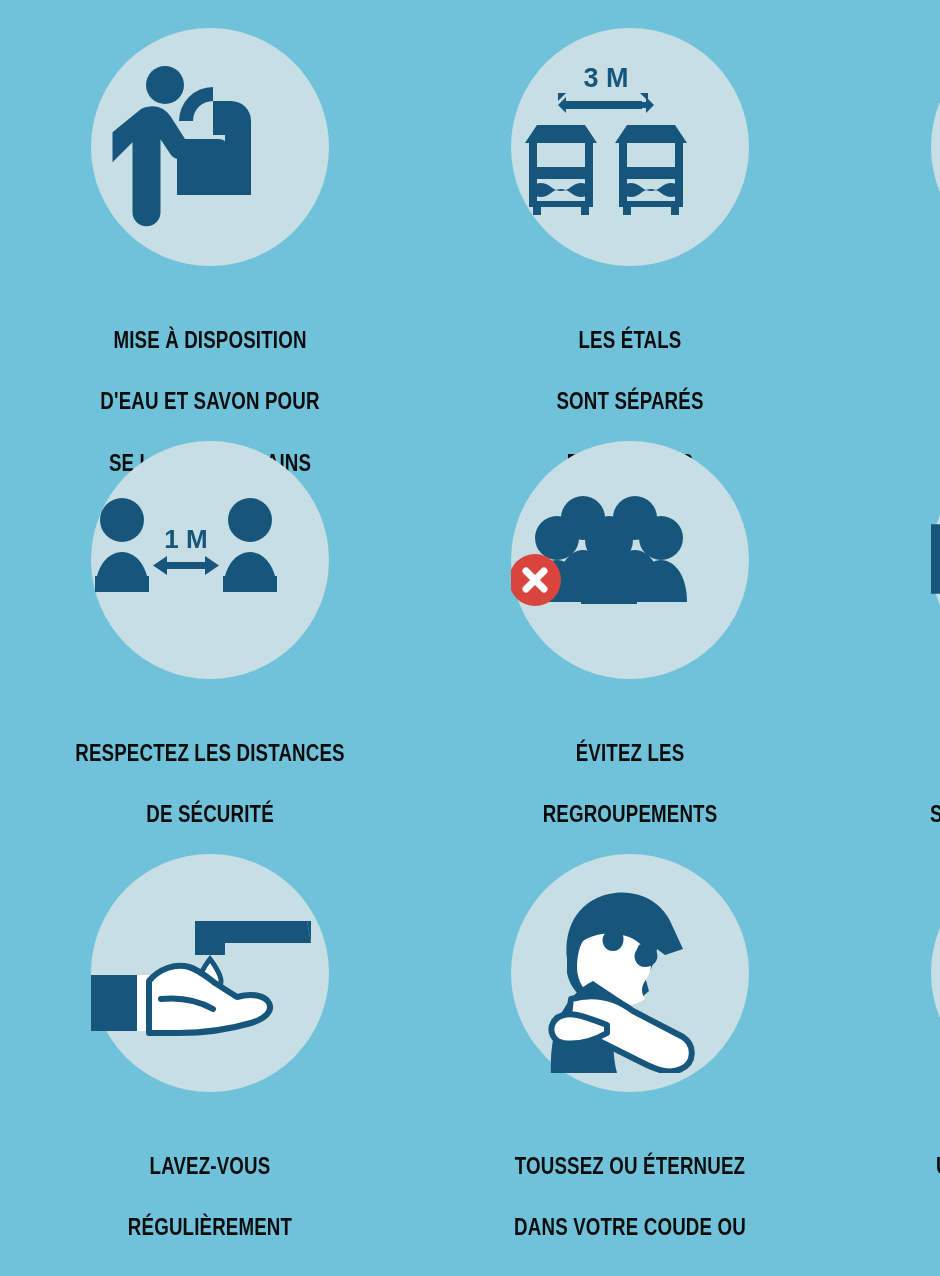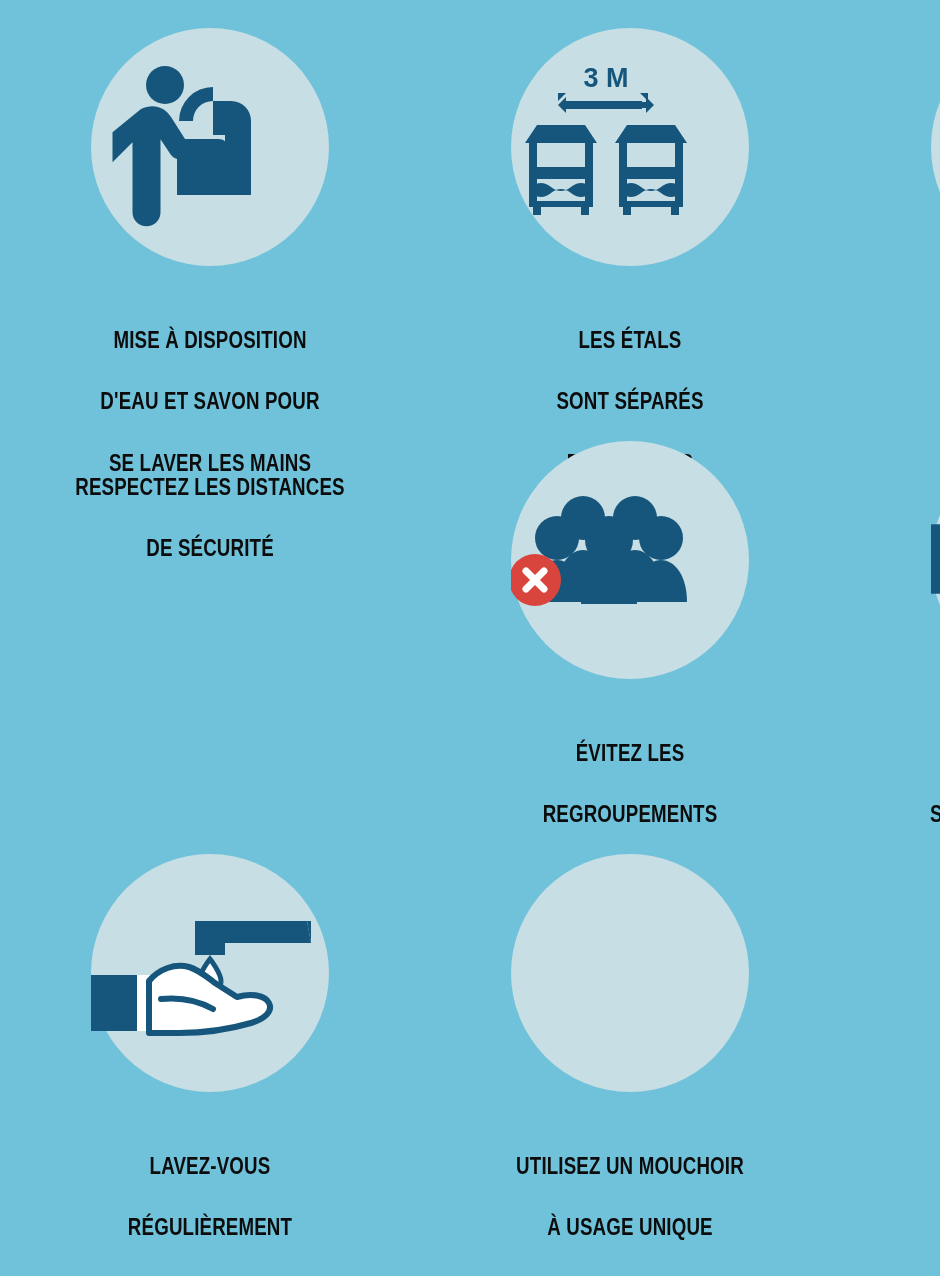--- a/index.html
+++ b/index.html
@@ -127,20 +127,40 @@
         
       </div>
       <div class="caption">
         <span class="cap-line">NE VOUS SERVEZ</span>
         <span class="cap-line">PAS VOUS-MÊME</span>
         <span class="cap-line">SUR LES ÉTALS</span>
       </div>
     </div>
 
     <div class="cell">
+      <div class="circle">
+        <svg width="190" height="140" viewBox="0 0 190 140">
+          <g fill="#17567c">
+            <circle cx="31" cy="30" r="22"></circle>
+            <path d="M4 102 c0 -24 12 -40 27 -40 c15 0 27 16 27 40 z"></path>
+            <rect x="4" y="86" width="54" height="16"></rect>
+          </g>
+          <g fill="#17567c">
+            <circle cx="159" cy="30" r="22"></circle>
+            <path d="M132 102 c0 -24 12 -40 27 -40 c15 0 27 16 27 40 z"></path>
+            <rect x="132" y="86" width="54" height="16"></rect>
+          </g>
+          <text x="95" y="58" text-anchor="middle" fill="#17567c" font-family="'Liberation Sans', sans-serif" font-size="26" font-weight="700">1 M</text>
+          <g fill="#17567c">
+            <rect x="72" y="72" width="46" height="7"></rect>
+            <polygon points="62,75.5 76,66 76,85"></polygon>
+            <polygon points="128,75.5 114,66 114,85"></polygon>
+          </g>
+        </svg>
+      </div>
       <div class="caption">
         <span class="cap-line">RESPECTEZ LES DISTANCES</span>
         <span class="cap-line">DE SÉCURITÉ</span>
       </div>
     </div>
 
     <div class="cell">
       <div class="circle">
         <svg width="200" height="160" viewBox="0 0 200 160">
           <g fill="#17567c">
@@ -221,20 +241,44 @@
         </svg>
       </div>
       <div class="caption">
         <span class="cap-line">LAVEZ-VOUS</span>
         <span class="cap-line">RÉGULIÈREMENT</span>
         <span class="cap-line">LES MAINS AVEC</span>
         
       </div>
     </div>
 
+    <div class="cell">
+      <div class="circle">
+        <svg width="200" height="200" viewBox="0 0 200 200">
+          <g>
+            <path d="M56 86 c-4 -34 14 -62 48 -66 c28 -3 48 12 56 30 l12 26 l-18 6 l-8 -6
+                     c-2 12 -6 22 -12 28 l4 14 c-10 10 -24 16 -40 16 c-20 0 -38 -14 -42 -34 z" fill="#17567c"></path>
+            <path d="M72 68 c12 -8 30 -10 46 -4 c8 3 16 10 20 18 c4 8 2 18 -4 26 c-4 6 -4 12 0 18
+                     c-12 8 -28 10 -42 4 c-16 -6 -26 -20 -26 -36 c0 -10 2 -20 6 -26 z" fill="#ffffff"></path>
+            <path d="M96 56 c6 -4 14 -2 16 6 c2 8 -2 16 -10 16 c-8 0 -12 -8 -10 -14 z" fill="#17567c"></path>
+            <path d="M128 72 c8 -4 16 0 18 8 c2 8 -4 14 -12 14 c-8 0 -12 -8 -10 -14 z" fill="#17567c"></path>
+            <path d="M40 200 c-2 -46 14 -78 42 -92 l30 20 c-10 24 -12 50 -6 72 z" fill="#17567c"></path>
+            <path d="M60 126 c22 -6 44 -2 62 12 l50 26 c12 8 12 26 -2 32 c-12 6 -26 0 -38 -6
+                     l-40 -20 c-12 -6 -24 -10 -36 -10 z" fill="#ffffff" stroke="#17567c" stroke-width="6" stroke-linejoin="round"></path>
+            <path d="M96 160 c-14 8 -30 12 -44 10 c-10 -2 -14 -12 -10 -20 c4 -8 14 -10 24 -8
+                     c10 2 20 6 30 10 z" fill="#ffffff" stroke="#17567c" stroke-width="6" stroke-linejoin="round"></path>
+          </g>
+        </svg>
+      </div>
+      <div class="caption">
+        <span class="cap-line">TOUSSEZ OU ÉTERNUEZ</span>
+        <span class="cap-line">DANS VOTRE COUDE OU</span>
+        <span class="cap-line">DANS UN MOUCHOIR</span>
+      </div>
+    </div>
 
     <div class="cell">
       <div class="circle">
         
       </div>
       <div class="caption">
         <span class="cap-line">UTILISEZ UN MOUCHOIR</span>
         <span class="cap-line">À USAGE UNIQUE</span>
       </div>
     </div>

